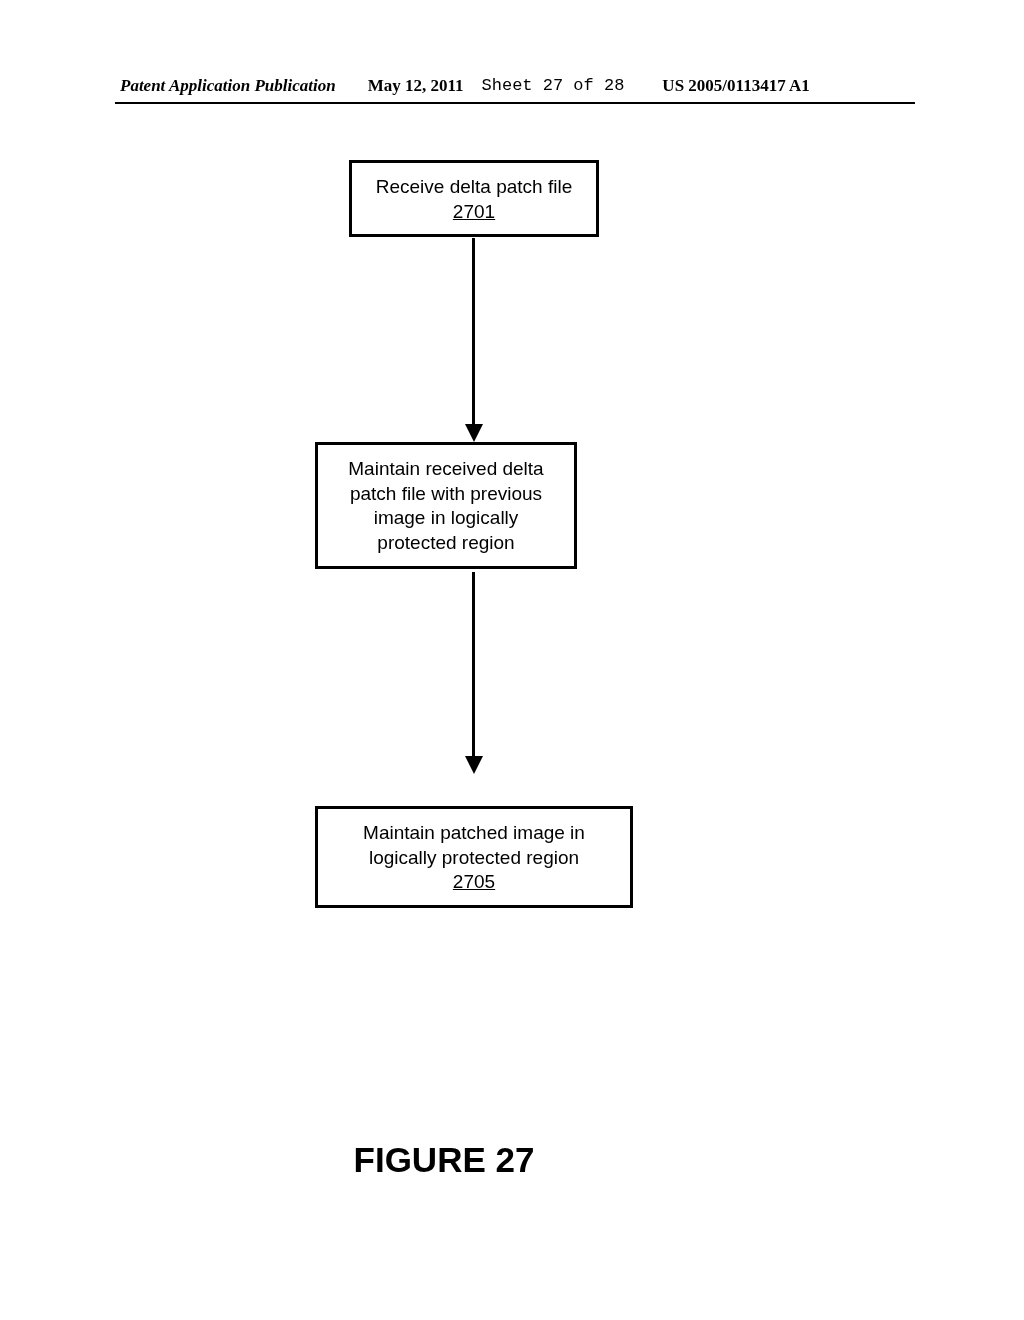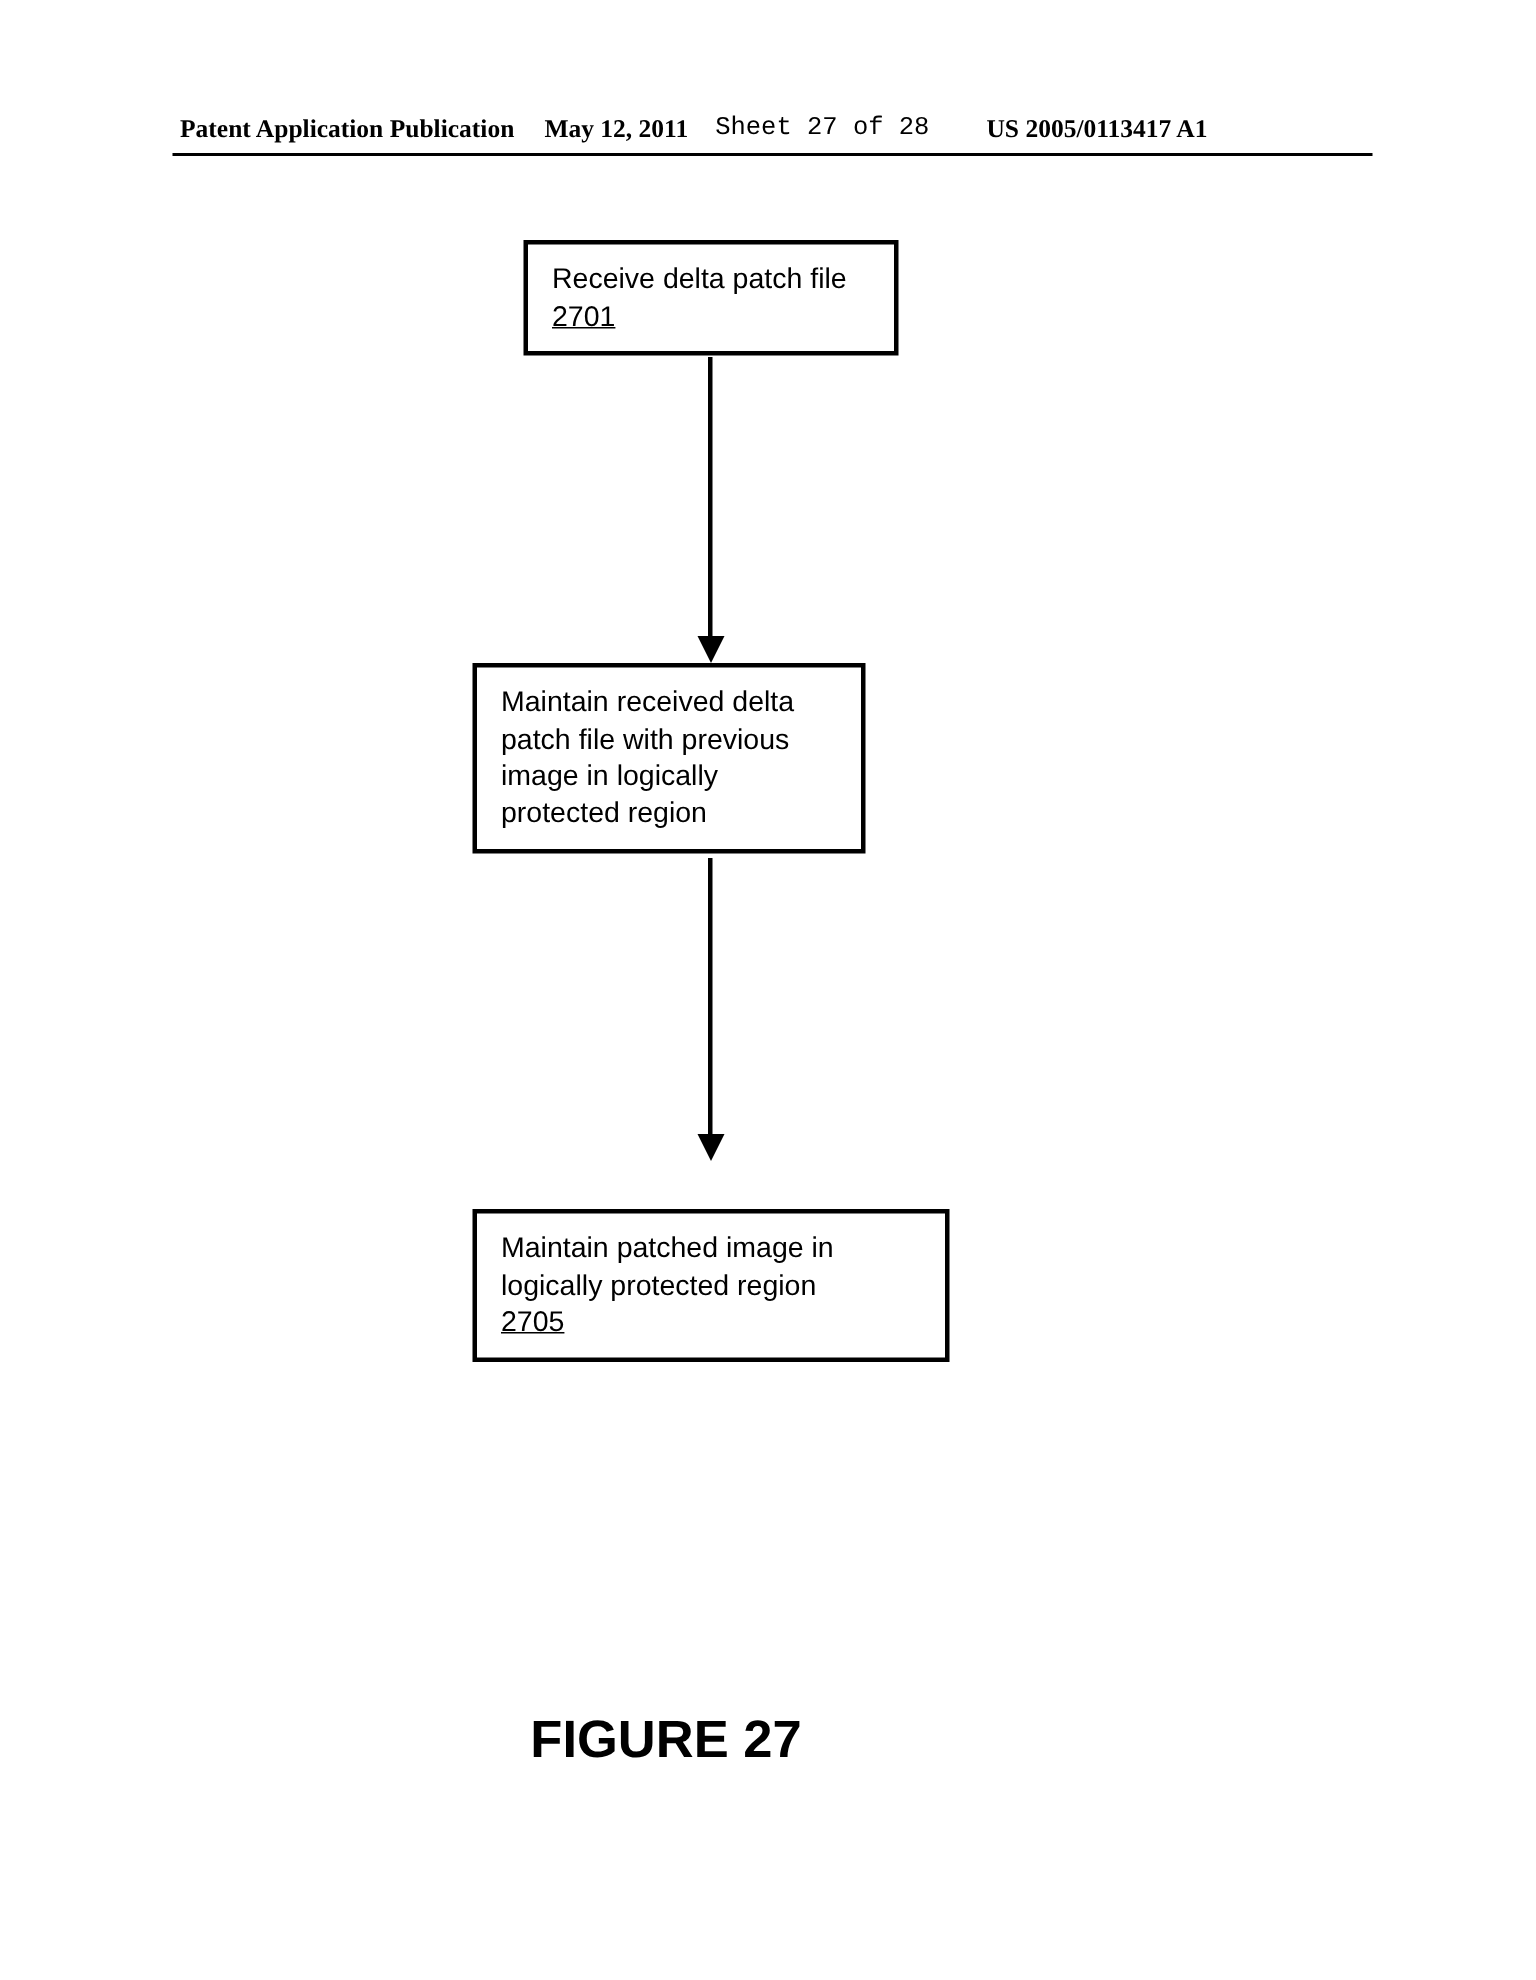--- a/index.html
+++ b/index.html
@@ -19,23 +19,24 @@
       top: 76px;
       left: 0;
       width: 1024px;
       display: flex;
       font-size: 17px;
       font-weight: bold;
     }
     .header-left {
       margin-left: 120px;
       font-family: "Times New Roman", serif;
+      font-style: italic;
     }
     .header-mid {
-      margin-left: 20px;
+      margin-left: 32px;
       font-family: "Times New Roman", serif;
     }
     .header-sheet {
       margin-left: 18px;
       font-family: Liberation Mono, monospace;
       font-weight: normal;
       text-align: center;
     }
     .header-right {
       margin-left: 38px;
@@ -50,20 +51,21 @@
     }
     .diagram {
       position: absolute;
       left: 0;
       top: 0;
       width: 1024px;
     }
     .step-box {
       position: absolute;
       border: 3px solid #000;
+      text-align: center;
       padding: 12px 16px 10px;
       font-size: 19px;
       line-height: 1.3;
       background: #fff;
     }
     .step-ref {
       text-decoration: underline;
     }
     .arrow-line {
       position: absolute;

